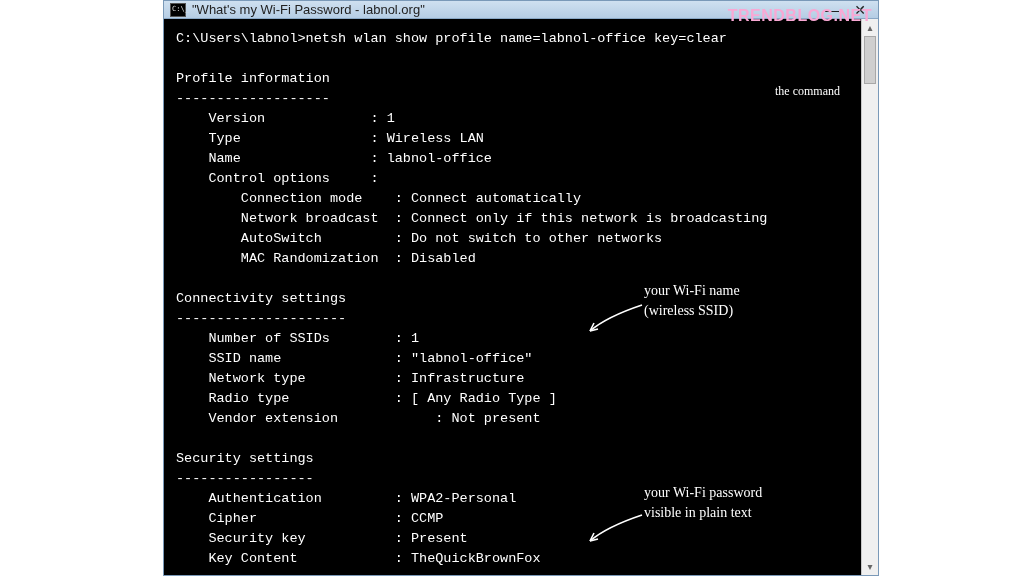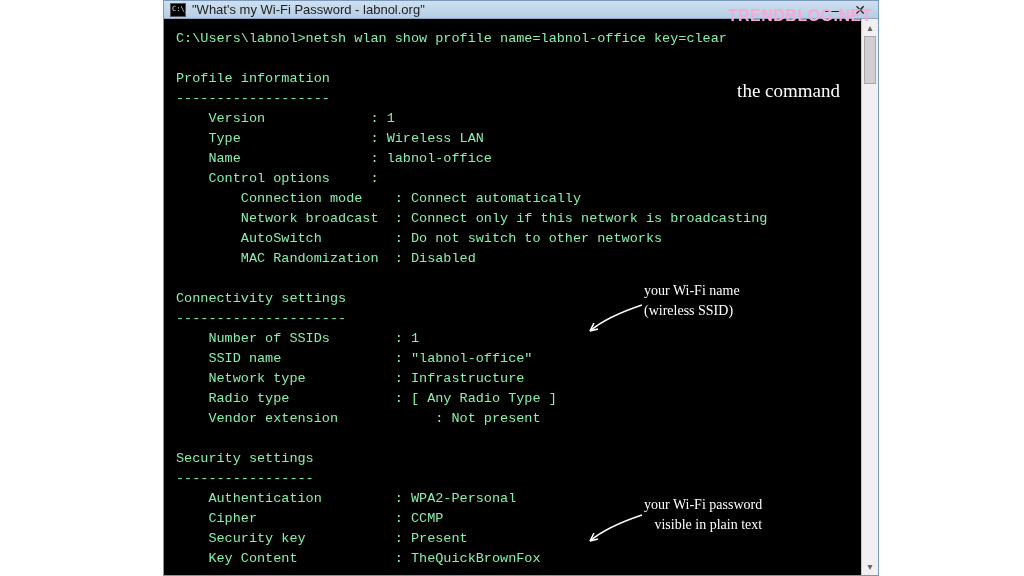--- a/index.html
+++ b/index.html
@@ -54,21 +54,21 @@
   .client {
     flex: 1;
     display: flex;
     background: #000;
     position: relative;
   }
   .term {
     flex: 1;
     padding: 10px 12px 6px 12px;
     font: 13.5px/20px Consolas, "Courier New", monospace;
-    color: #86efac;
+    color: #ffffff;
     white-space: pre;
     overflow: hidden;
     position: relative;
   }
   .scrollbar {
     width: 17px;
     background: #f0f0f0;
     border-left: 1px solid #c8c8c8;
     position: relative;
   }
@@ -139,29 +139,29 @@
 </div>
 
     <div class="scrollbar">
       <div class="up">▴</div>
       <div class="track">
         <div class="thumb"></div>
       </div>
       <div class="down">▾</div>
     </div>
 
-    <div class="annot" style="right:38px; top:62px; font-size:19px;">the command</div>
+    <div class="annot" style="right:38px; top:62px; font-size:12px;">the command</div>
 
     <div class="annot" style="left:480px; top:262px;">your Wi-Fi name<br>(wireless SSID)</div>
     <svg class="arrow" style="left:420px; top:282px;" width="60" height="34">
       <path d="M58 4 C 40 10, 20 18, 6 30" stroke="#fff" stroke-width="1.6" fill="none"></path>
       <path d="M6 30 l8 -2 m-8 2 l4 -8" stroke="#fff" stroke-width="1.6" fill="none"></path>
     </svg>
 
-    <div class="annot" style="left:480px; top:476px;text-align:right;">your Wi-Fi password<br>visible in plain text</div>
+    <div class="annot" style="left:480px; top:464px;">your Wi-Fi password<br>visible in plain text</div>
     <svg class="arrow" style="left:420px; top:492px;" width="60" height="34">
       <path d="M58 4 C 40 10, 20 18, 6 30" stroke="#fff" stroke-width="1.6" fill="none"></path>
       <path d="M6 30 l8 -2 m-8 2 l4 -8" stroke="#fff" stroke-width="1.6" fill="none"></path>
     </svg>
   </div>
 
   <div class="watermark">TRENDBLOG.NET</div>
 </div>
 
 </body></html>

